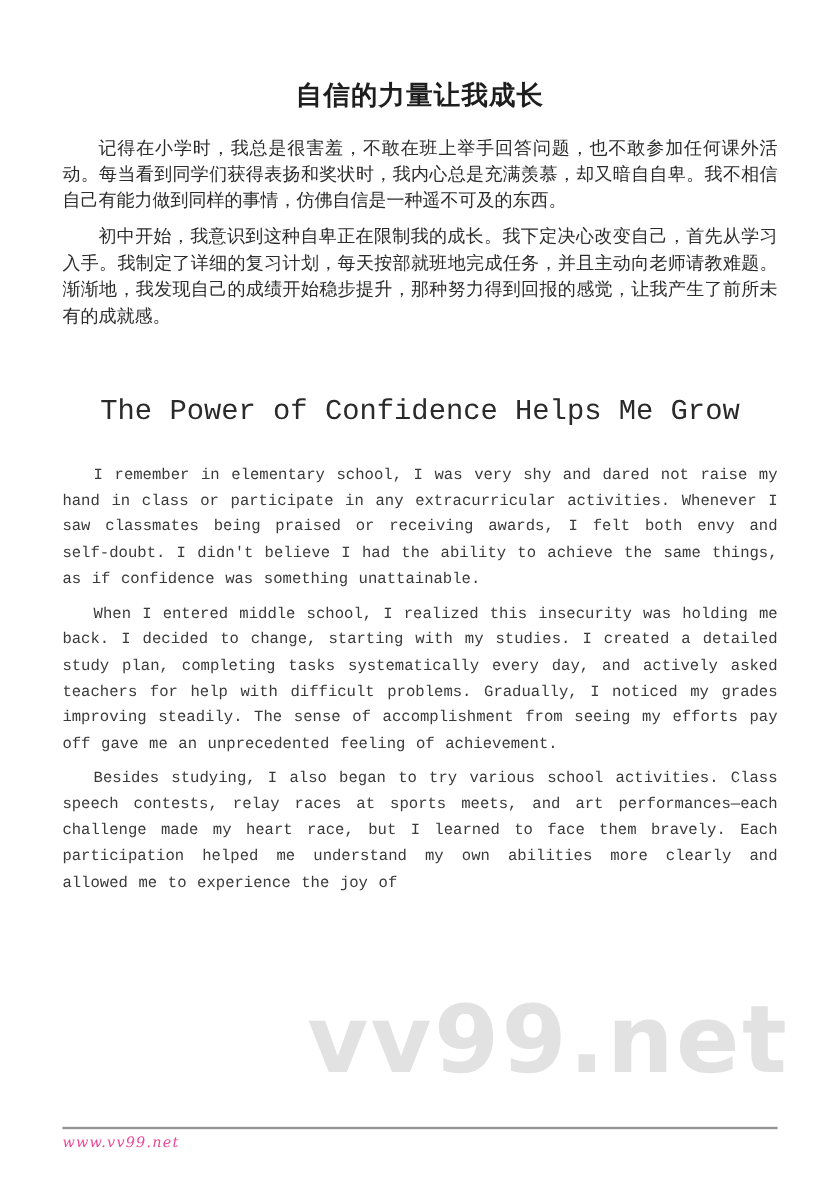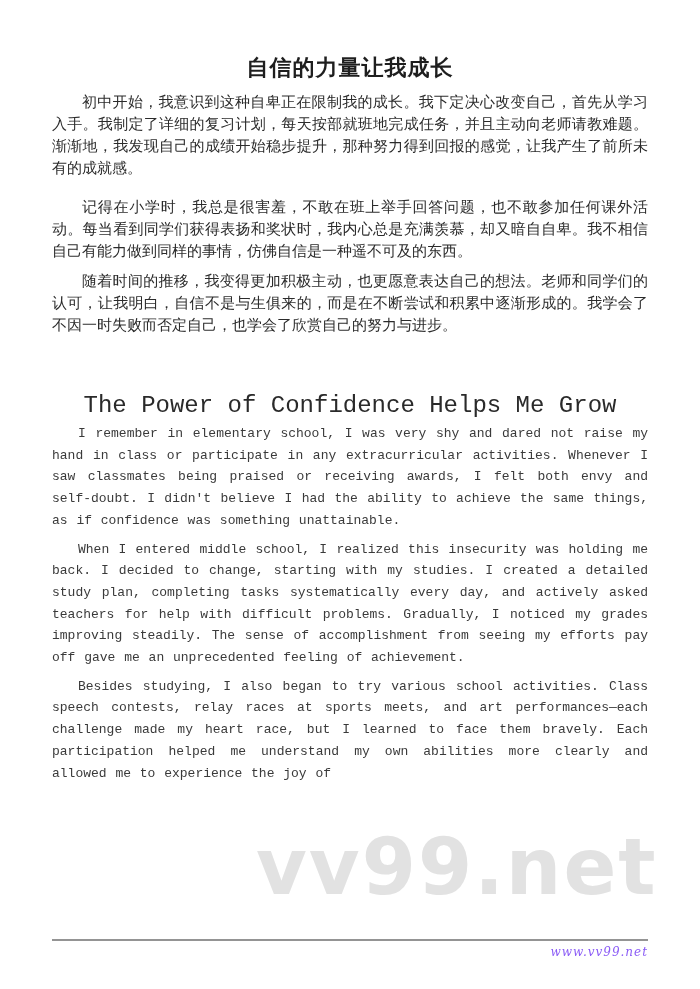--- a/index.html
+++ b/index.html
@@ -27,21 +27,21 @@
     color: #e2e2e2;
     user-select: none;
     white-space: nowrap;
   }
   .content {
     position: relative;
     z-index: 1;
     padding: 0 52px;
   }
   .cn-title {
-    margin: 0;
+    margin: 12px;
     padding-top: 53px;
     text-align: center;
     font-family: "DejaVu Serif", serif;
     font-size: 22px;
     font-weight: bold;
     color: #1e1e1e;
     letter-spacing: 1px;
   }
   .cn-para {
     margin: 8px 0 0 0;
@@ -67,60 +67,58 @@
     margin: 7px 0 0 0;
     font-family: "Liberation Mono", "DejaVu Sans Mono", monospace;
     font-size: 13px;
     line-height: 21.7px;
     text-align: justify;
     text-indent: 2em;
     color: #3a3a3a;
     word-spacing: 1px;
   }
   .en-para.first {
-    margin-top: 4px;
+    margin-top: 28px;
   }
   .footer {
     position: absolute;
     left: 0;
     right: 0;
     top: 936px;
     bottom: 0;
     z-index: 2;
     background: #ffffff;
     padding: 3px 52px 0 52px;
   }
   .footer-line {
     border-top: 2px solid #949494;
     height: 0;
   }
   .footer-text {
     margin-top: 4px;
-    text-align: right;
     font-family: "DejaVu Serif", serif;
     font-style: italic;
     font-size: 12px;
     letter-spacing: 1px;
-    color: #8b5cf6;
+    color: #ec4899;
   }
 </style>
 </head>
 <body>
 
 <div class="page">
 
   <div class="watermark">vv99.net</div>
 
   <div class="content">
 
     <h1 class="cn-title">自信的力量让我成长</h1>
 
+    <p class="cn-para first">记得在小学时，我总是很害羞，不敢在班上举手回答问题，也不敢参加任何课外活动。每当看到同学们获得表扬和奖状时，我内心总是充满羡慕，却又暗自自卑。我不相信自己有能力做到同样的事情，仿佛自信是一种遥不可及的东西。</p>
     <p class="cn-para">初中开始，我意识到这种自卑正在限制我的成长。我下定决心改变自己，首先从学习入手。我制定了详细的复习计划，每天按部就班地完成任务，并且主动向老师请教难题。渐渐地，我发现自己的成绩开始稳步提升，那种努力得到回报的感觉，让我产生了前所未有的成就感。</p>
-    <p class="cn-para first">记得在小学时，我总是很害羞，不敢在班上举手回答问题，也不敢参加任何课外活动。每当看到同学们获得表扬和奖状时，我内心总是充满羡慕，却又暗自自卑。我不相信自己有能力做到同样的事情，仿佛自信是一种遥不可及的东西。</p>
-    <p class="cn-para">随着时间的推移，我变得更加积极主动，也更愿意表达自己的想法。老师和同学们的认可，让我明白，自信不是与生俱来的，而是在不断尝试和积累中逐渐形成的。我学会了不因一时失败而否定自己，也学会了欣赏自己的努力与进步。</p>
 
     <h2 class="en-title">The Power of Confidence Helps Me Grow</h2>
 
     <p class="en-para first">I remember in elementary school, I was very shy and dared not raise my hand in class or participate in any extracurricular activities. Whenever I saw classmates being praised or receiving awards, I felt both envy and self-doubt. I didn't believe I had the ability to achieve the same things, as if confidence was something unattainable.</p>
     <p class="en-para">When I entered middle school, I realized this insecurity was holding me back. I decided to change, starting with my studies. I created a detailed study plan, completing tasks systematically every day, and actively asked teachers for help with difficult problems. Gradually, I noticed my grades improving steadily. The sense of accomplishment from seeing my efforts pay off gave me an unprecedented feeling of achievement.</p>
     <p class="en-para">Besides studying, I also began to try various school activities. Class speech contests, relay races at sports meets, and art performances—each challenge made my heart race, but I learned to face them bravely. Each participation helped me understand my own abilities more clearly and allowed me to experience the joy of</p>
 
   </div>
 
   <div class="footer">

